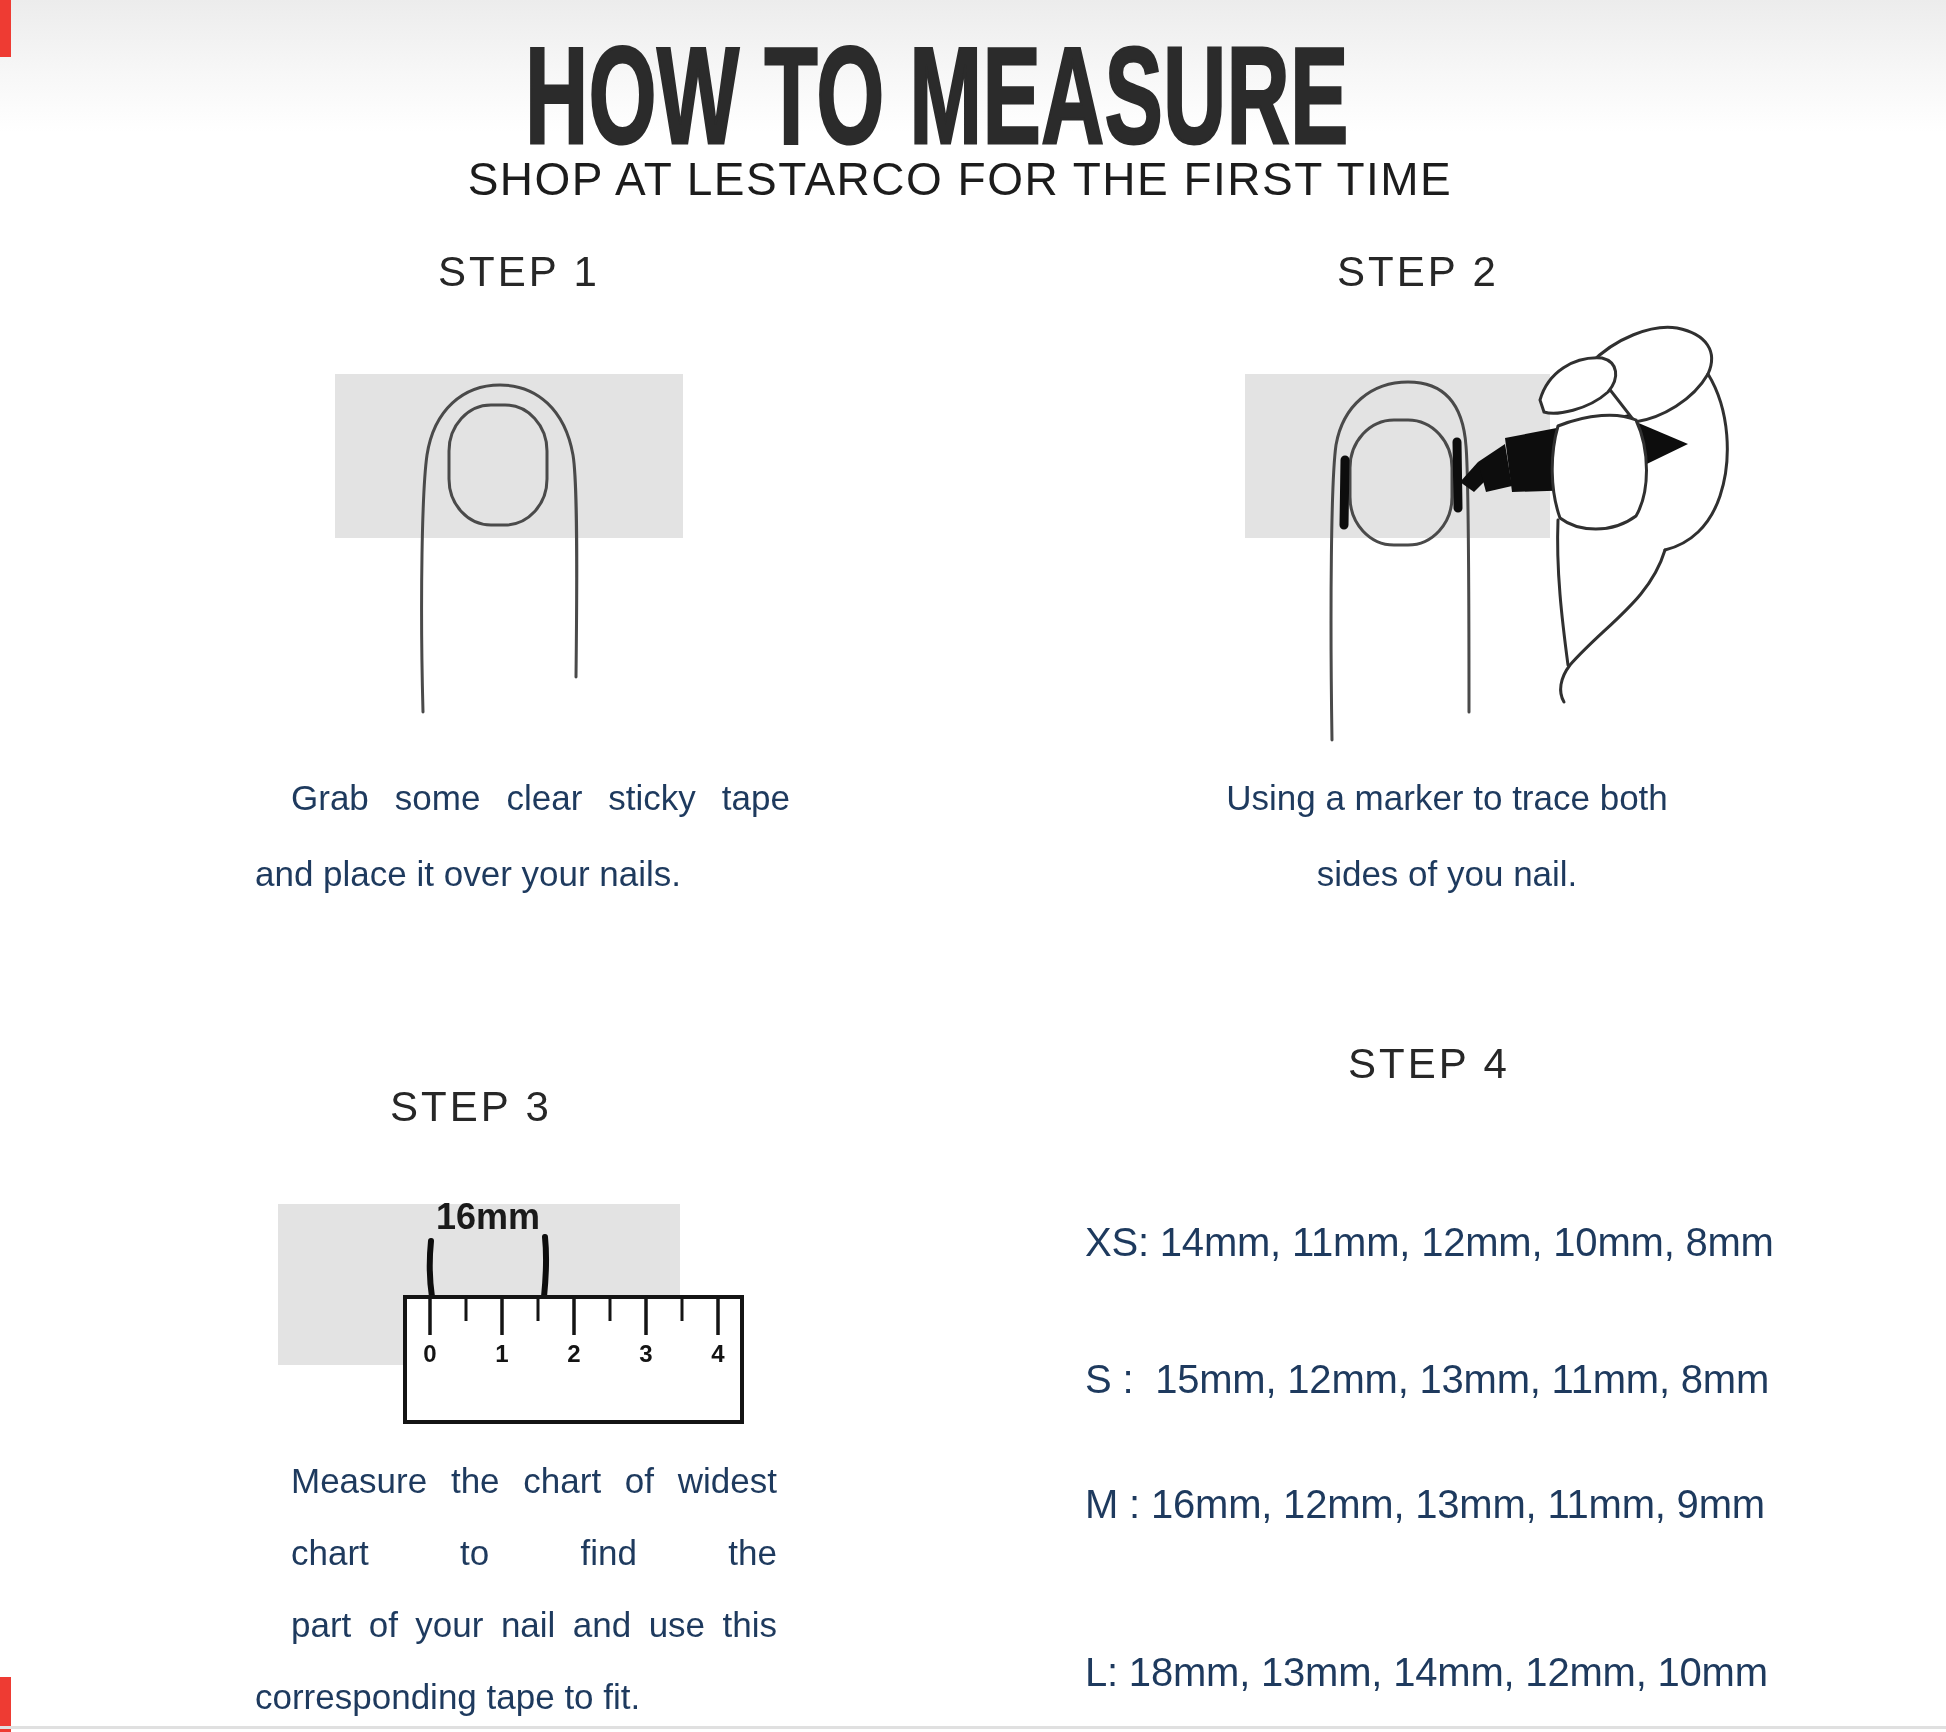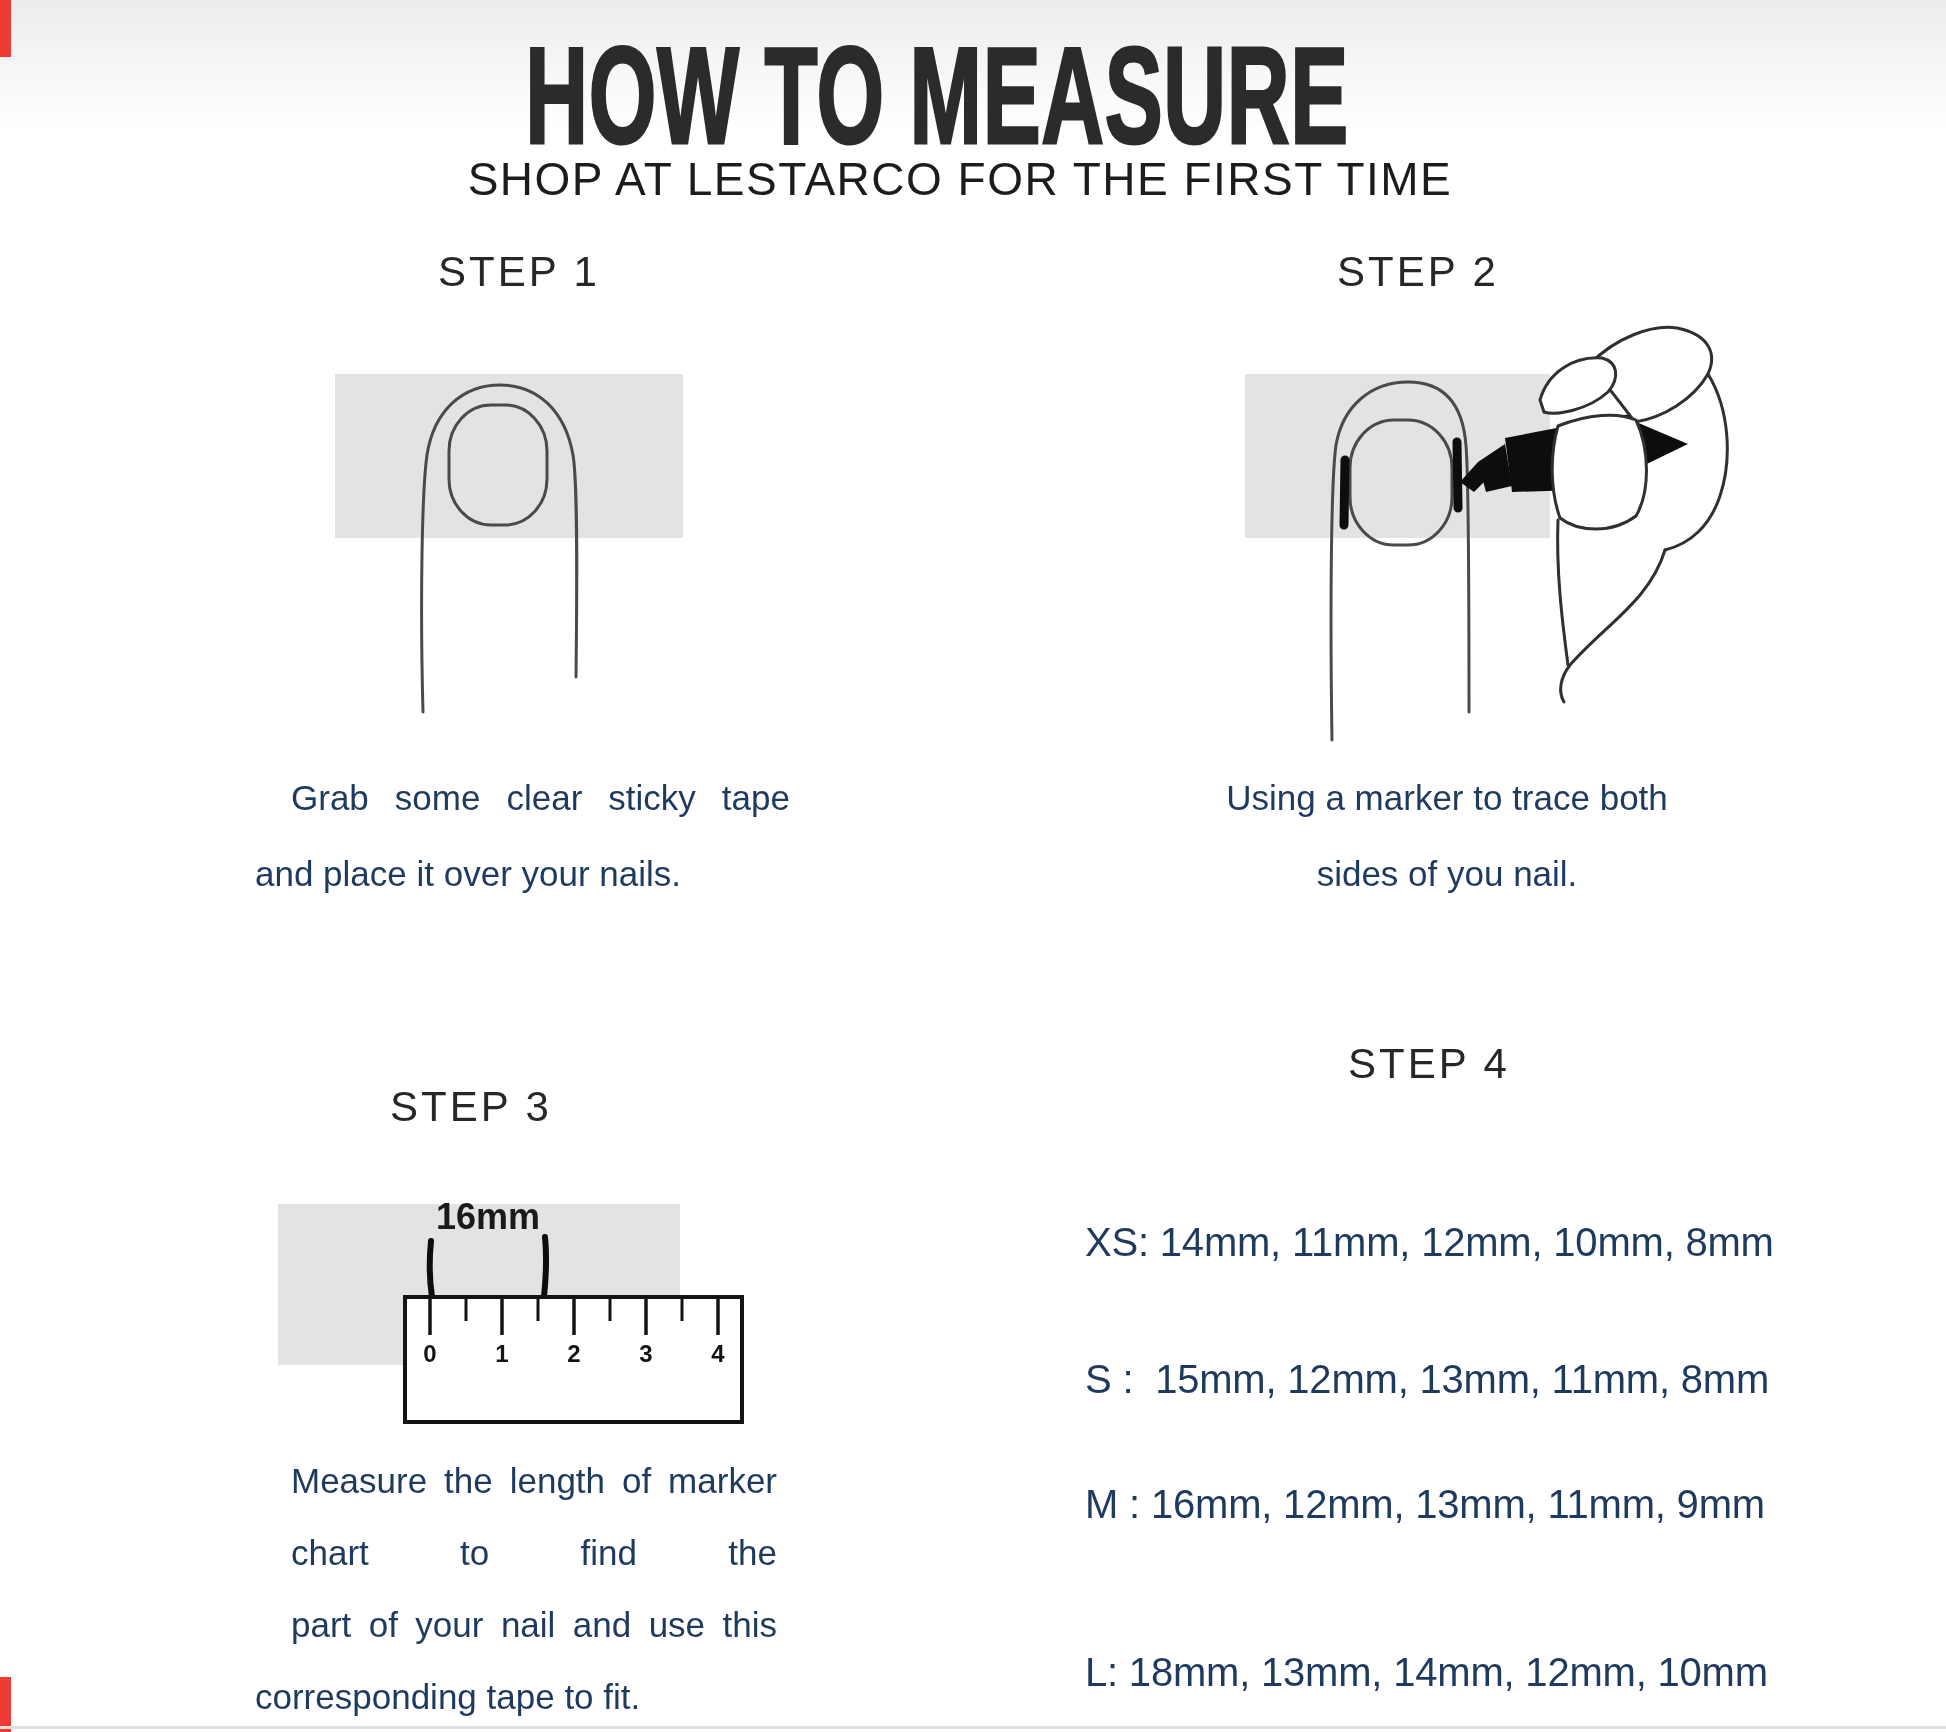--- a/index.html
+++ b/index.html
@@ -128,21 +128,21 @@
         <line x1="417" y1="114" x2="417" y2="136"></line>
     </g>
     <text class="ruler-num" x="165" y="177" text-anchor="middle">0</text>
     <text class="ruler-num" x="237" y="177" text-anchor="middle">1</text>
     <text class="ruler-num" x="309" y="177" text-anchor="middle">2</text>
     <text class="ruler-num" x="381" y="177" text-anchor="middle">3</text>
     <text class="ruler-num" x="453" y="177" text-anchor="middle">4</text>
   </svg>
 
   <div class="caption c3">
-    <div class="cap-line jline">Measure the length of marker</div>
+    <div class="cap-line jline">Measure the chart of widest</div>
     <div class="cap-line jline">chart to find the</div>
     <div class="cap-line jline">part of your nail and use this</div>
     <div class="cap-line">corresponding tape to fit.</div>
   </div>
 
   <div class="sizes">
     <div class="size-line xs">XS: 14mm, 11mm, 12mm, 10mm, 8mm</div>
     <div class="size-line s">S :  15mm, 12mm, 13mm, 11mm, 8mm</div>
     <div class="size-line m">M : 16mm, 12mm, 13mm, 11mm, 9mm</div>
     <div class="size-line l">L: 18mm, 13mm, 14mm, 12mm, 10mm</div>

